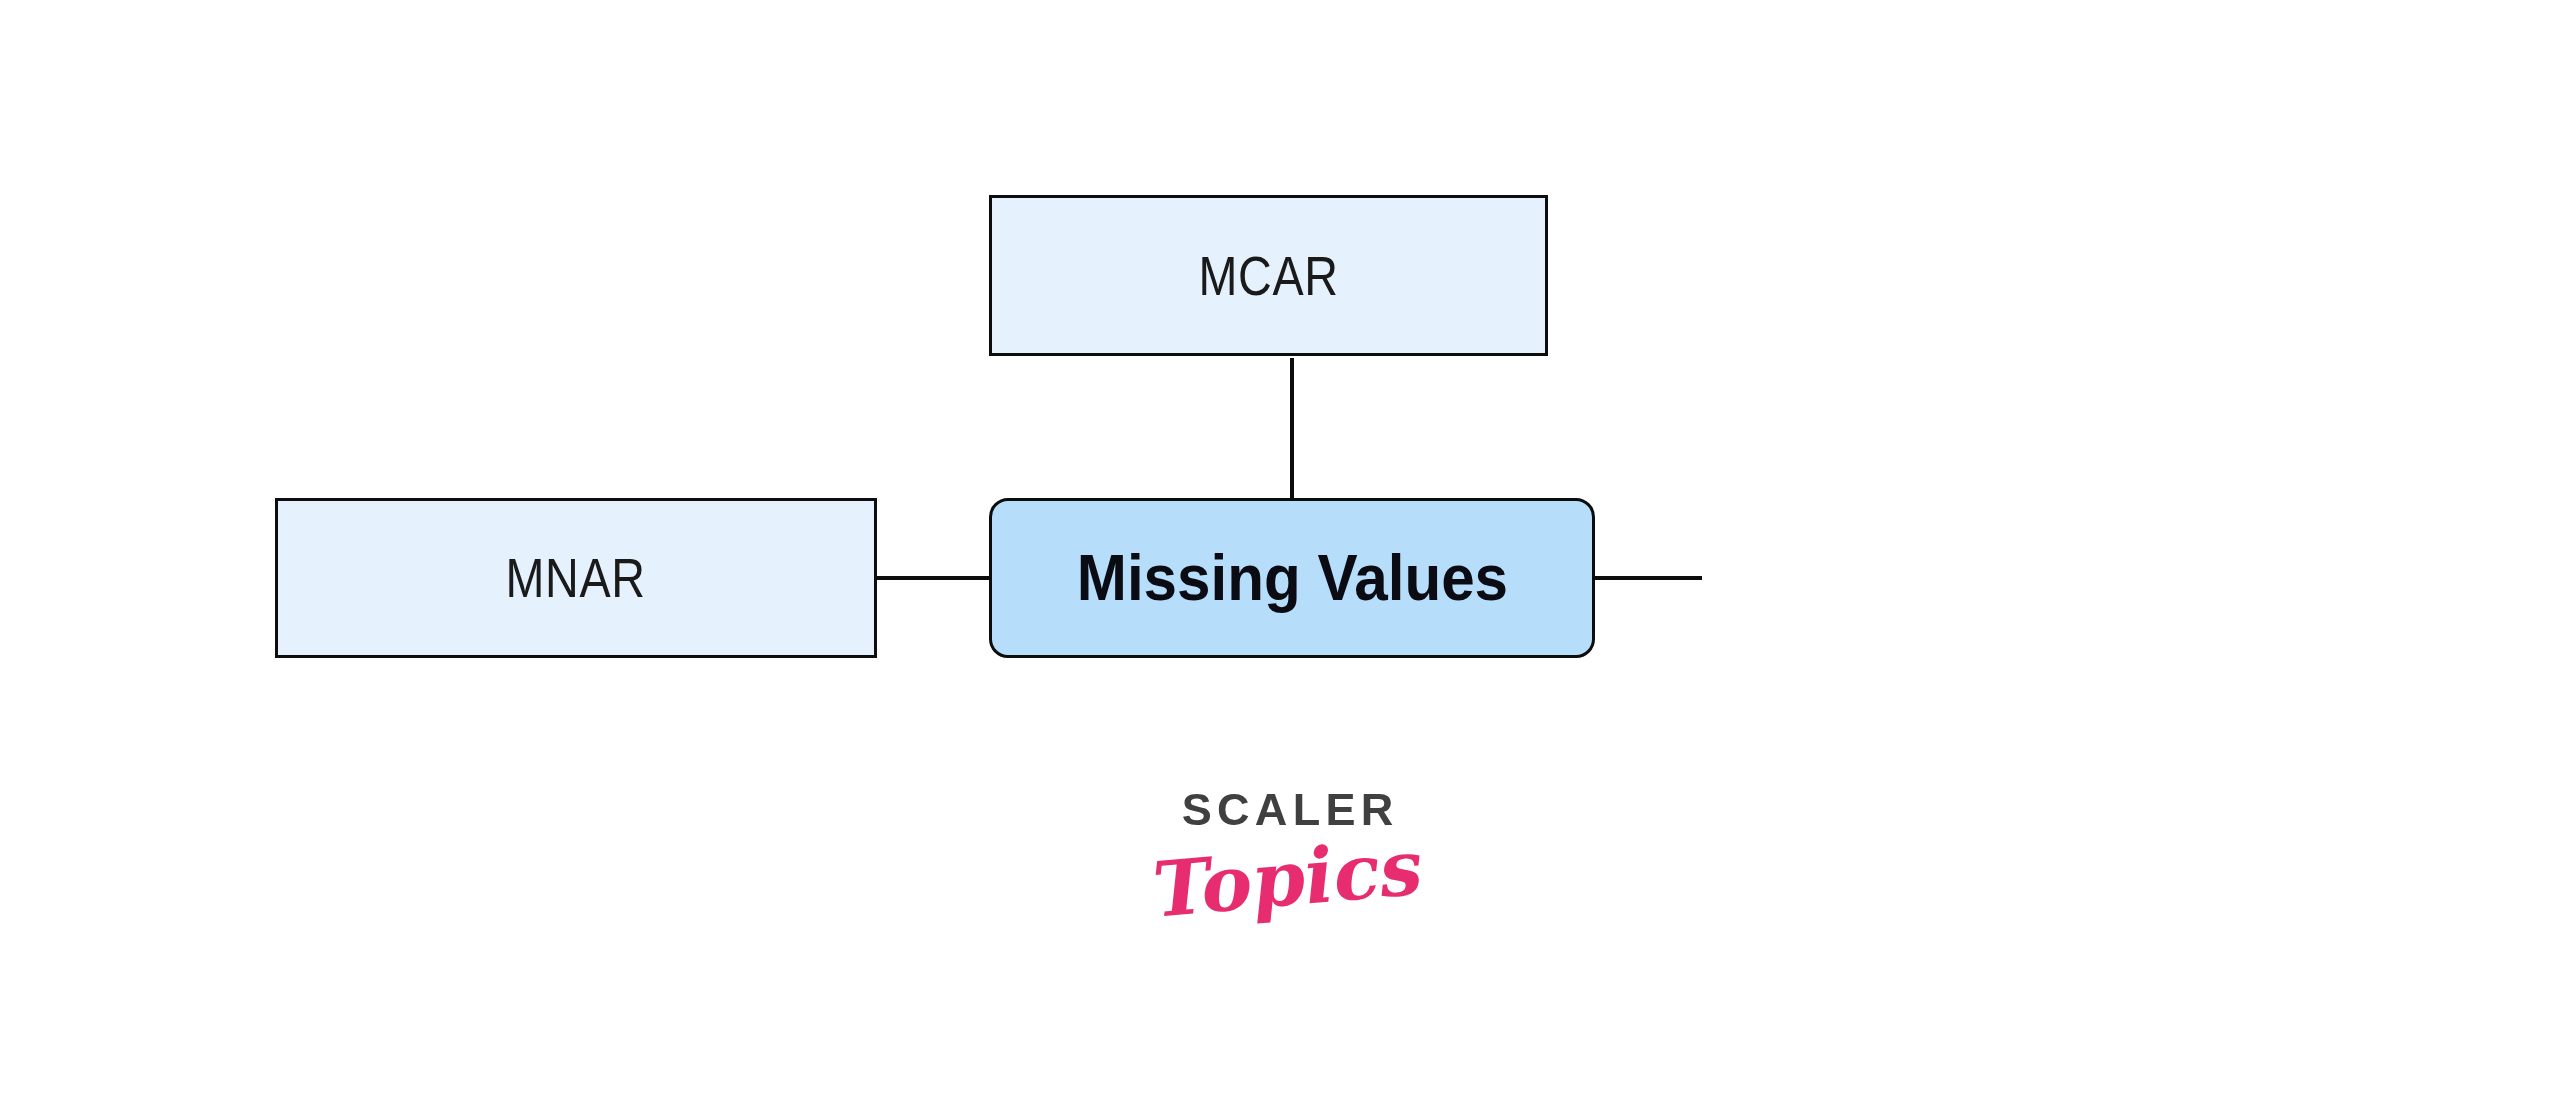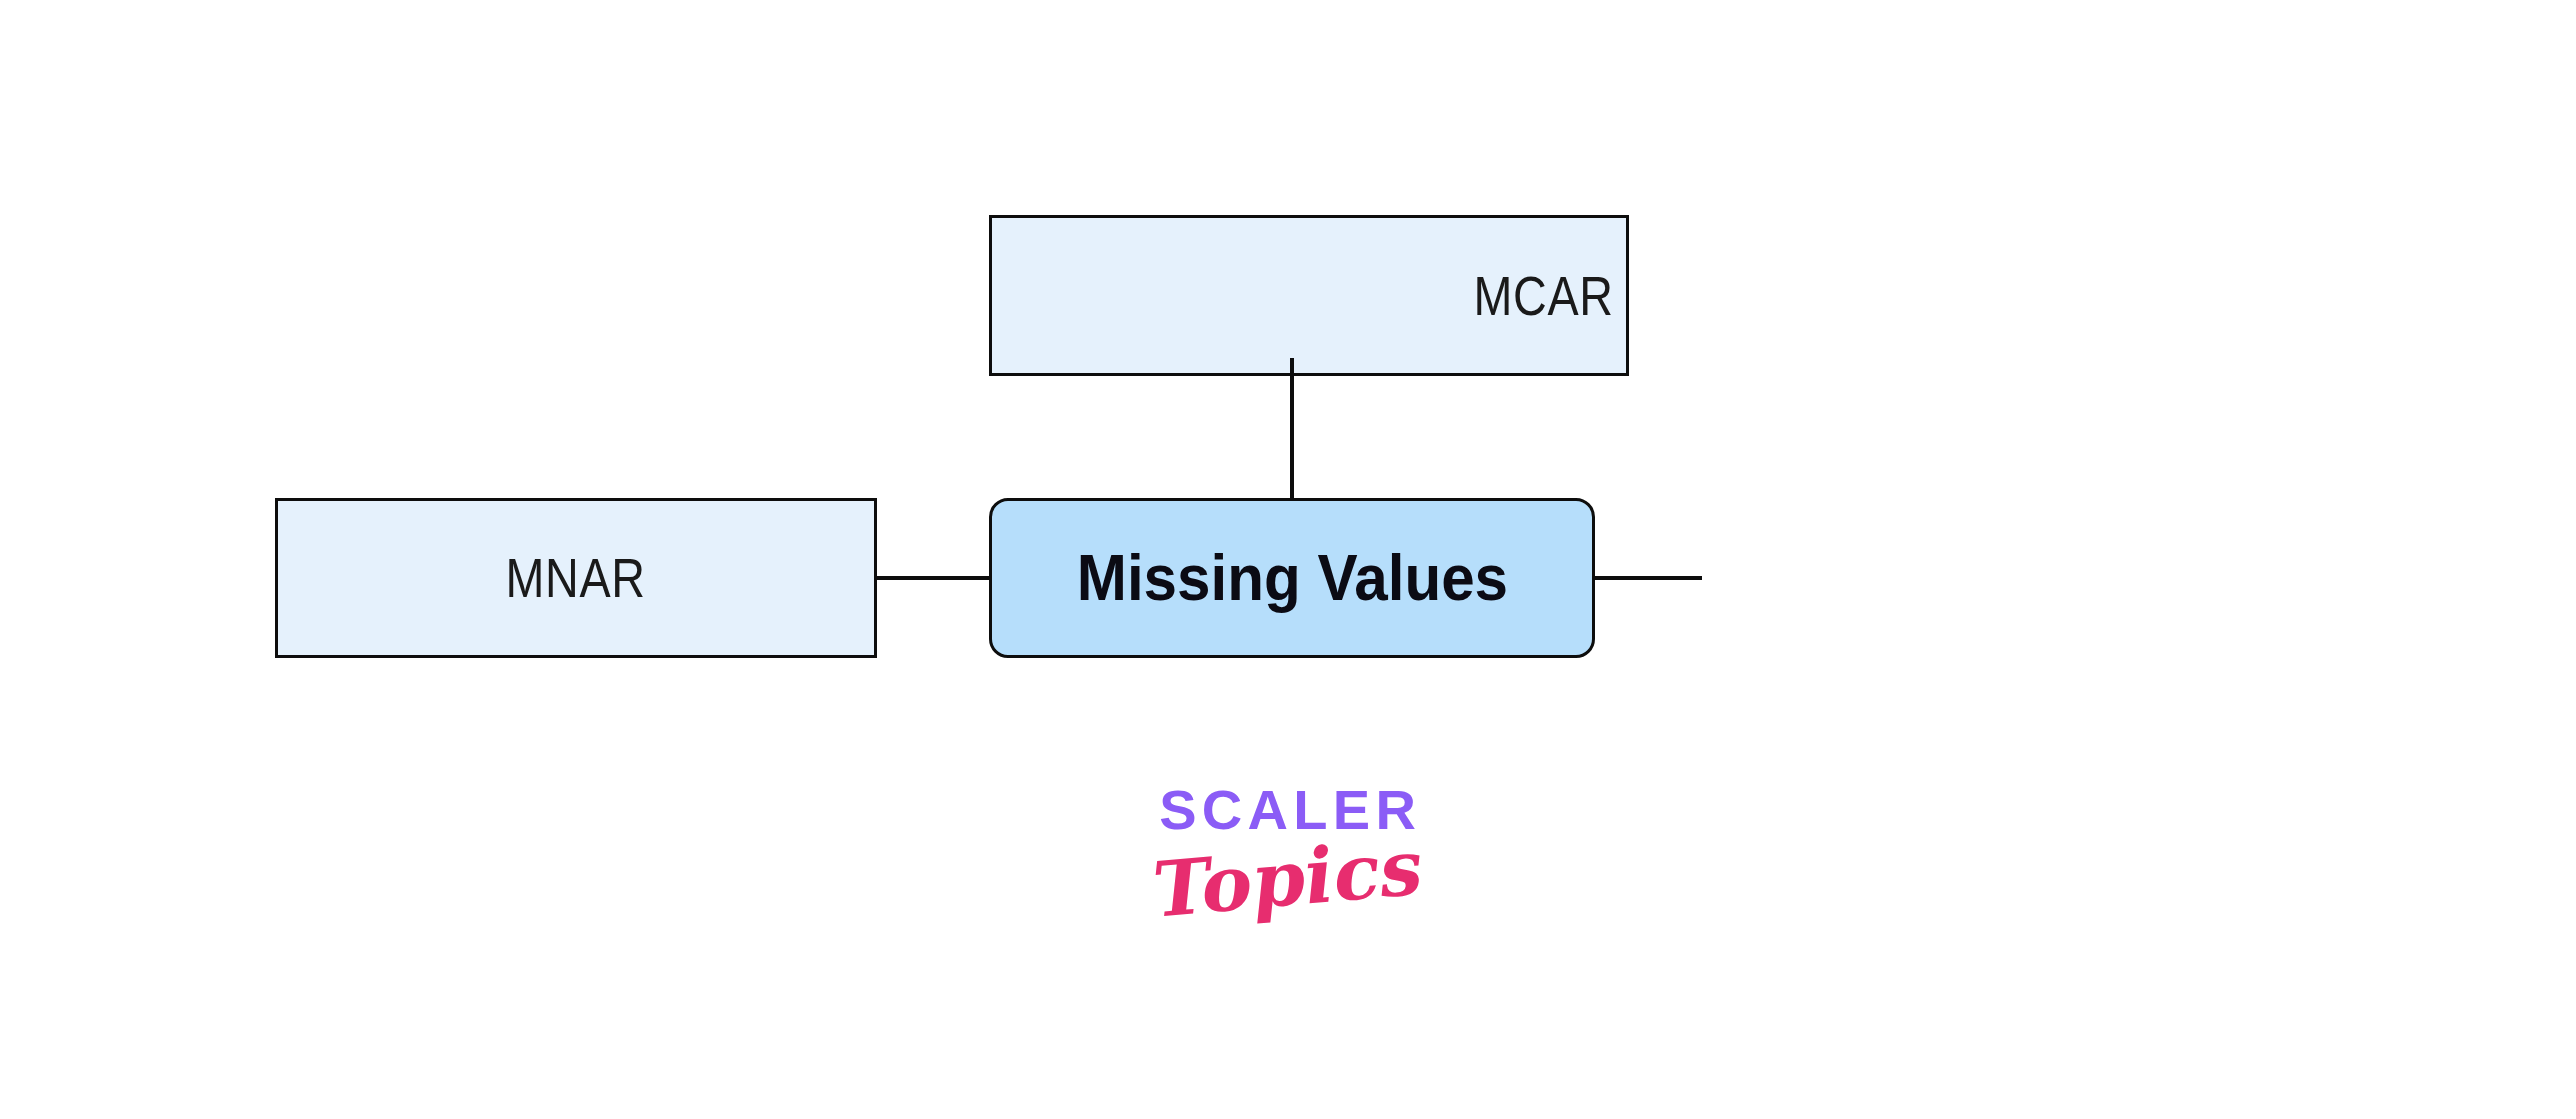--- a/index.html
+++ b/index.html
@@ -20,21 +20,21 @@
     position: absolute;
     box-sizing: border-box;
     border: 3.8px solid #0d0d0d;
     display: flex;
     align-items: center;
     justify-content: center;
   }
   .node.side { background: #e5f1fc; }
   .node.center-node { background: #b6defb; border-radius: 19px; }
 
-  .node-mcar   { left: 989px; top: 215px; width: 640px; height: 161px; justify-content: flex-end; }
+  .node-mcar   { left: 989px; top: 195px; width: 559px; height: 161px; }
   .node-mnar   { left: 275px;  top: 498px; width: 602px; height: 160px; }
   .node-center { left: 989px; top: 498px; width: 606px; height: 160px; }
   .node-mar    { left: 1701px; top: 498px; width: 600px; height: 160px; }
 
   .node-label {
     font-size: 55px;
     font-weight: 400;
     color: #1a1a1a;
     letter-spacing: 0.8px;
     transform: scaleX(0.85);
@@ -62,26 +62,26 @@
     position: absolute;
     left: 1136px;
     top: 788px;
     width: 303px;
     display: flex;
     flex-direction: column;
     align-items: center;
   }
   .logo-brand {
     font-family: "Liberation Sans", sans-serif;
-    font-size: 56px;
+    font-size: 45px;
     font-weight: 700;
     letter-spacing: 5.3px;
     text-indent: 5.3px;
     line-height: 44px;
-    color: #8b5cf6;
+    color: #404040;
     white-space: nowrap;
   }
   .logo-topics {
     font-family: "DejaVu Serif", serif;
     font-style: italic;
     font-weight: 700;
     font-size: 76px;
     line-height: 83px;
     color: #e72d6f;
     transform: rotate(-5deg);

